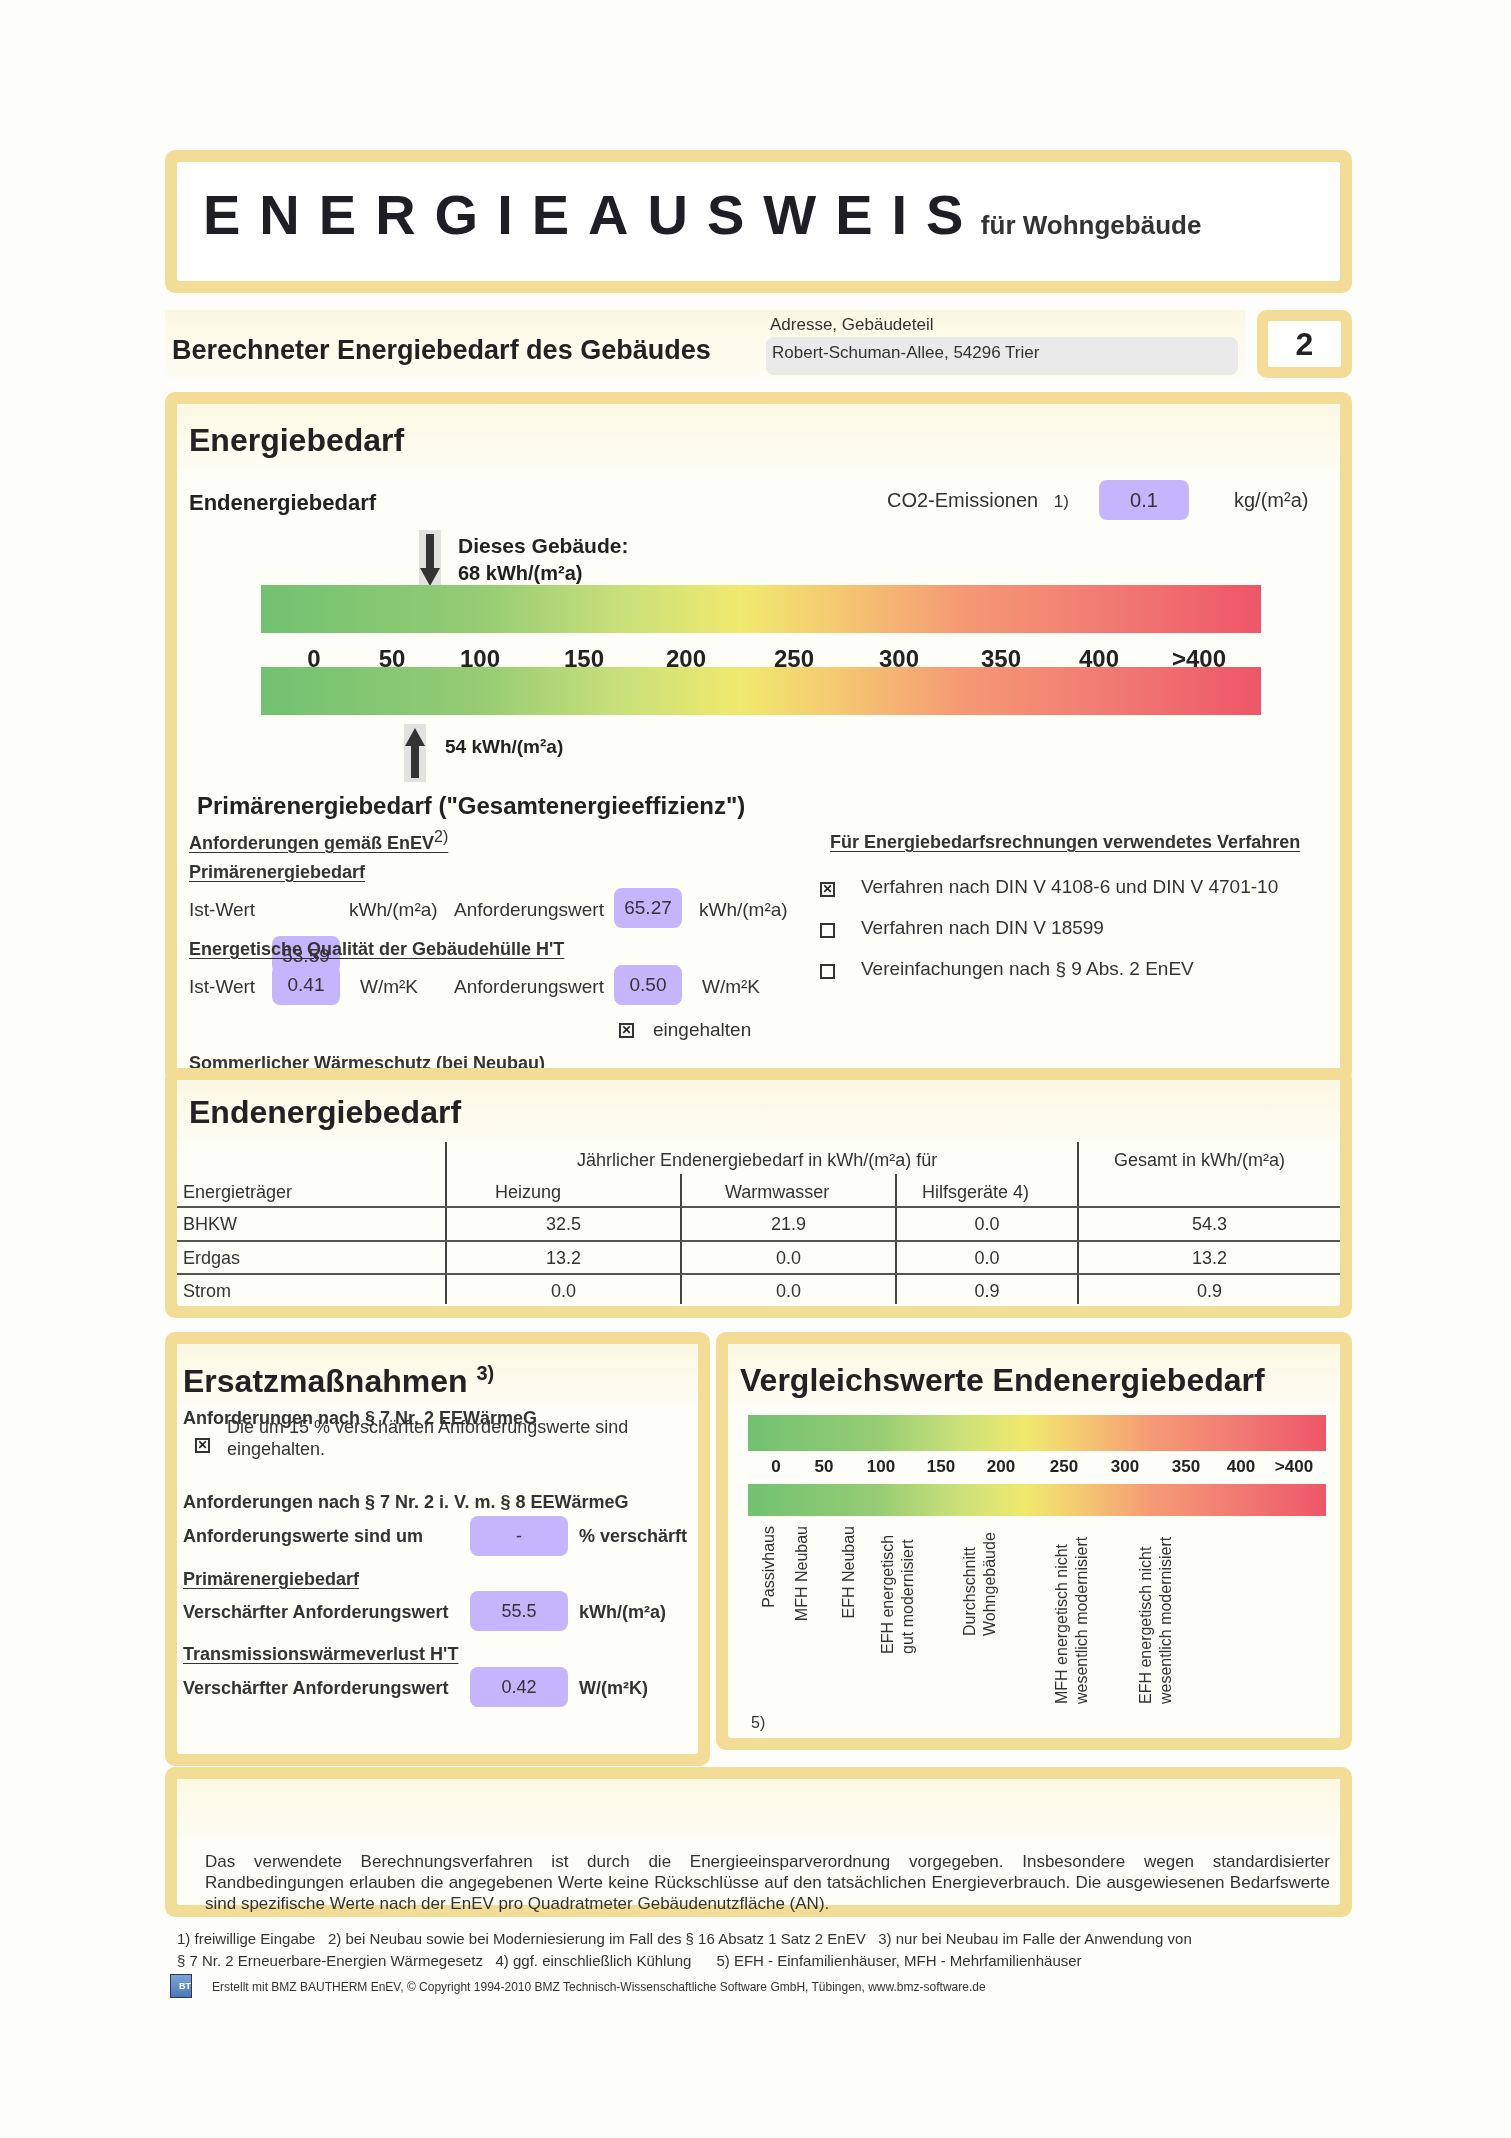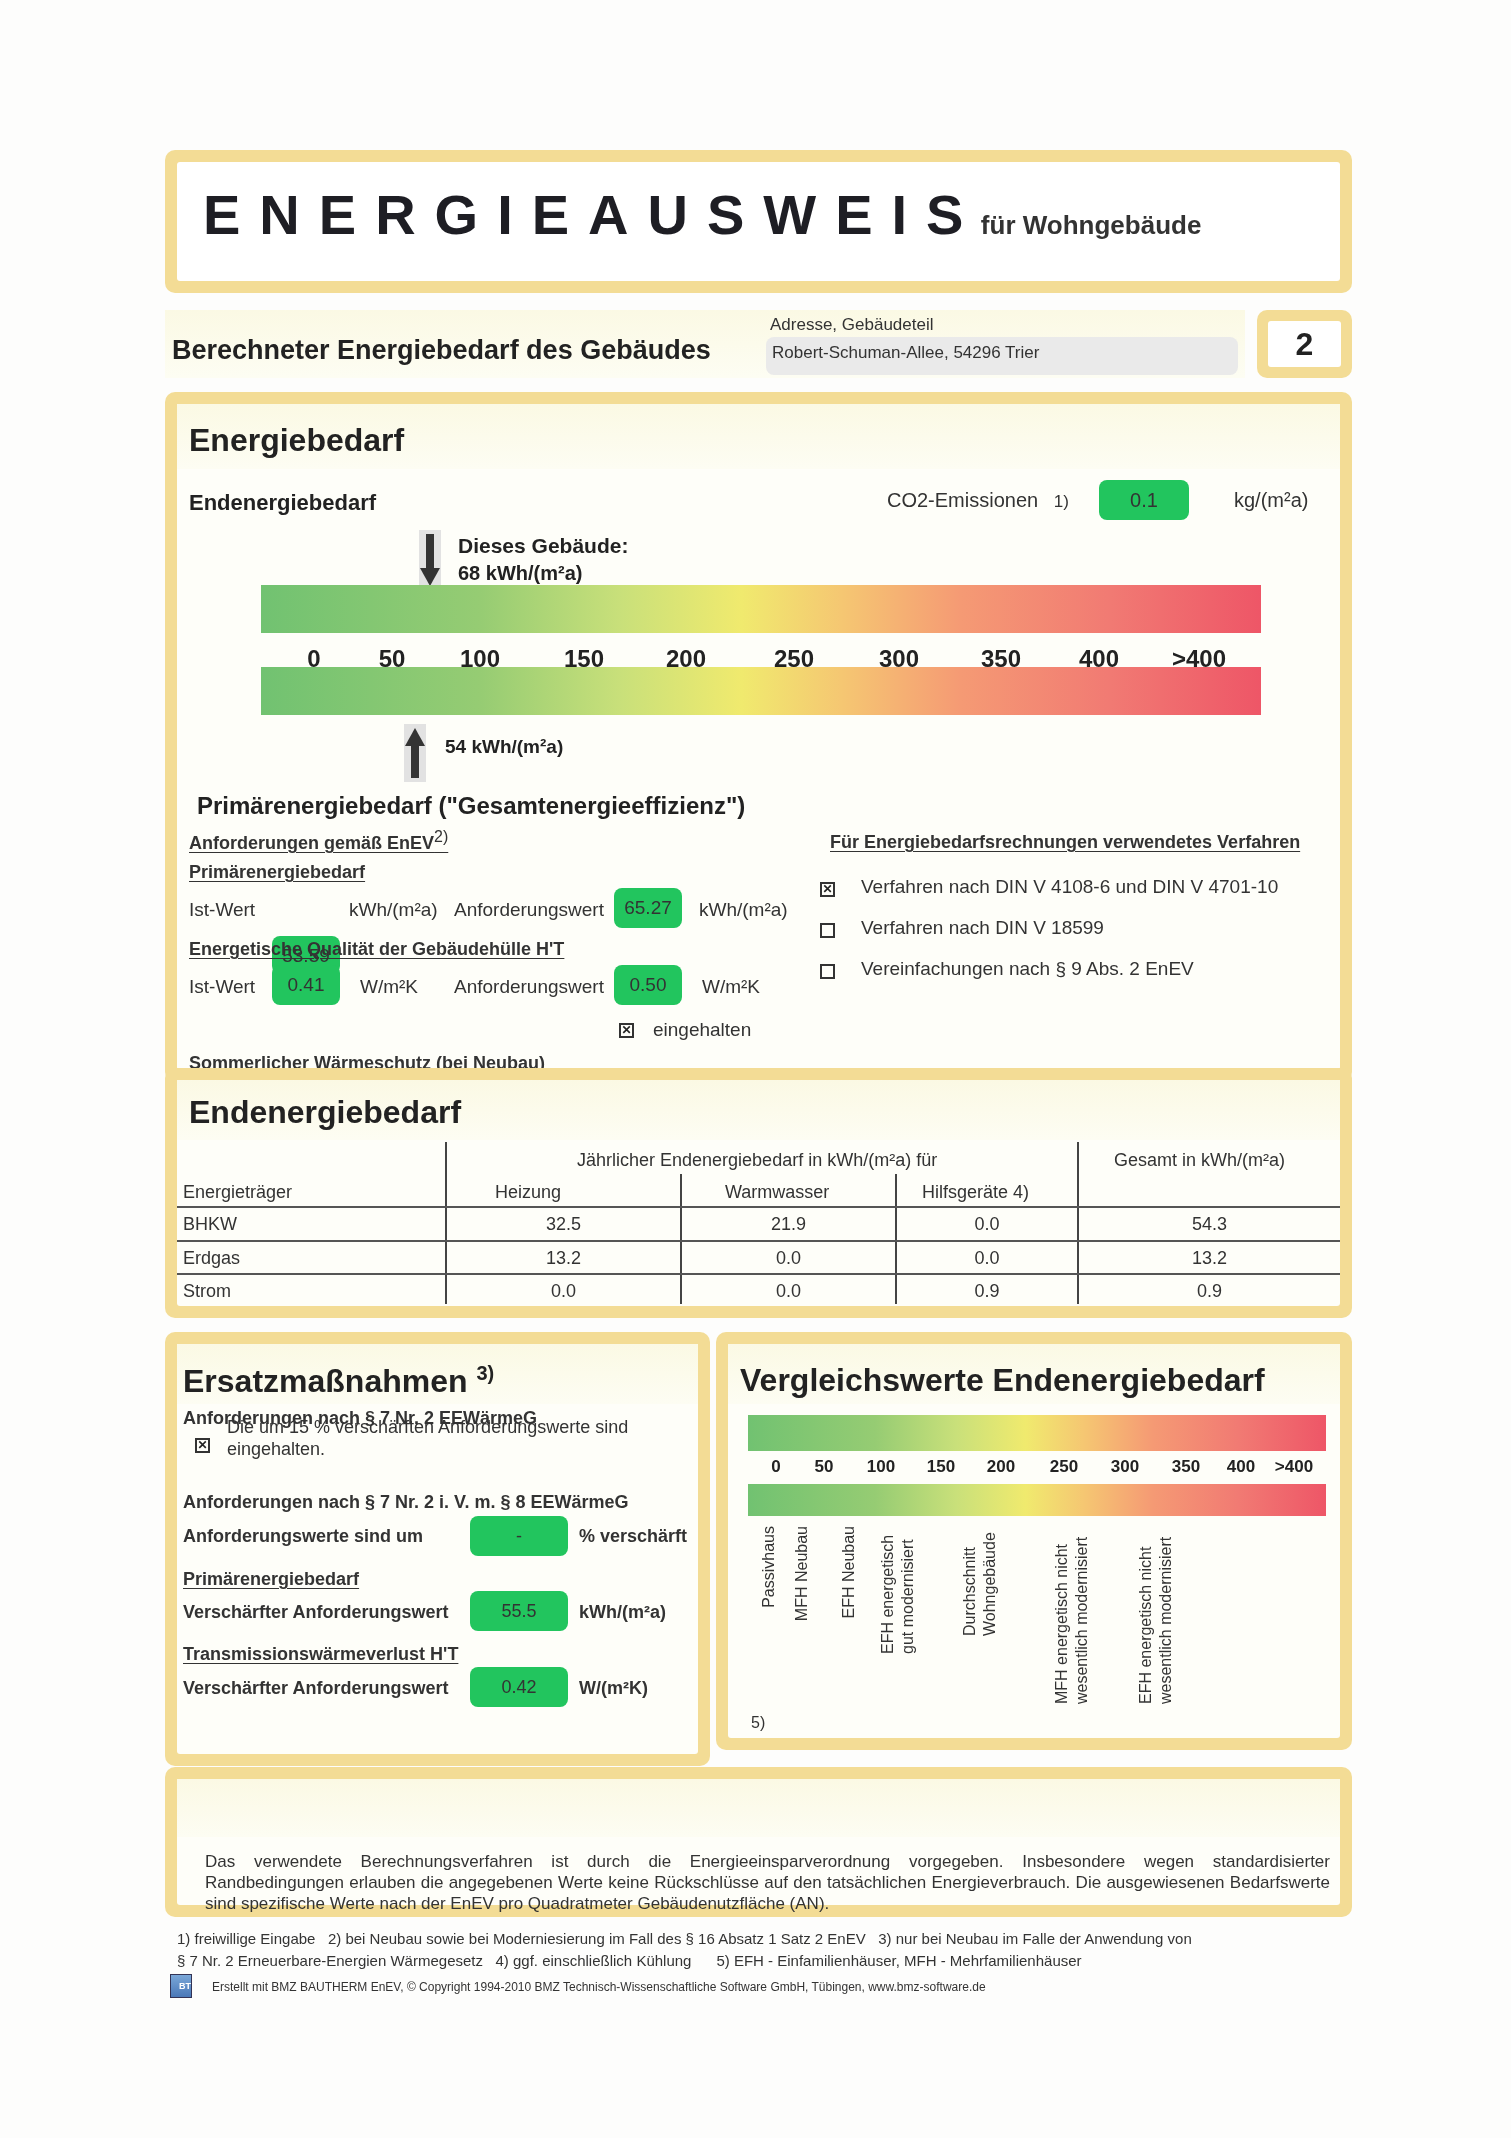--- a/index.html
+++ b/index.html
@@ -2,21 +2,21 @@
 <html><head>
 <meta charset="utf-8">
 <style>
   * { box-sizing: border-box; margin: 0; padding: 0; }
   html, body { width: 1511px; height: 2138px; background: #fdfdfc; }
   body { position: relative; font-family: "Liberation Sans", sans-serif; color: #222; overflow: hidden; }
   .frame { position: absolute; background: #f3dc95; border-radius: 10px; }
   .inner { position: absolute; left: 12px; top: 12px; right: 12px; bottom: 12px; background: #fefef9; border-radius: 3px; }
   .hdrband { background: linear-gradient(to bottom, #fbf9e4, #fdfdf3); }
   .abs { position: absolute; }
-  .field { position: absolute; background: #22c55e; border-radius: 8px; text-align: center; }
+  .field { position: absolute; background: #c4b5fd; border-radius: 8px; text-align: center; }
   .ul { text-decoration: underline; text-underline-offset: 3px; }
   .b { font-weight: bold; }
   .cb { display: inline-block; width: 15px; height: 15px; border: 2px solid #333; position: absolute; font-size: 12px; line-height: 11px; text-align: center; font-weight: bold; }
   .scale-bar { position: absolute; height: 48px; background: linear-gradient(to right, #71c271 0%, #96cc73 22%, #c9e07a 36%, #f0ea6e 48%, #f5c772 58%, #f59a74 70%, #f17a73 85%, #ee5667 100%); }
   .ticks span { position: absolute; font-weight: bold; transform: translateX(-50%); }
   .vlabel { position: absolute; writing-mode: vertical-rl; transform: rotate(180deg); font-size: 16px; line-height: 20px; color: #333; }
   .arrow-col { position: absolute; width: 22px; background: #e2e2e2; }
 </style>
 </head>
 <body>

